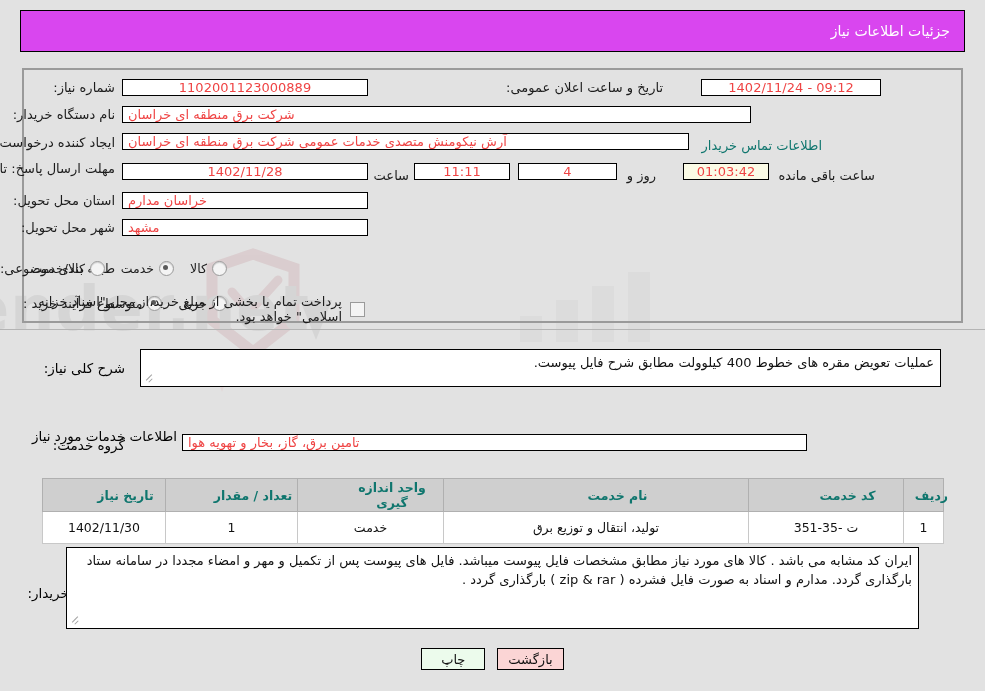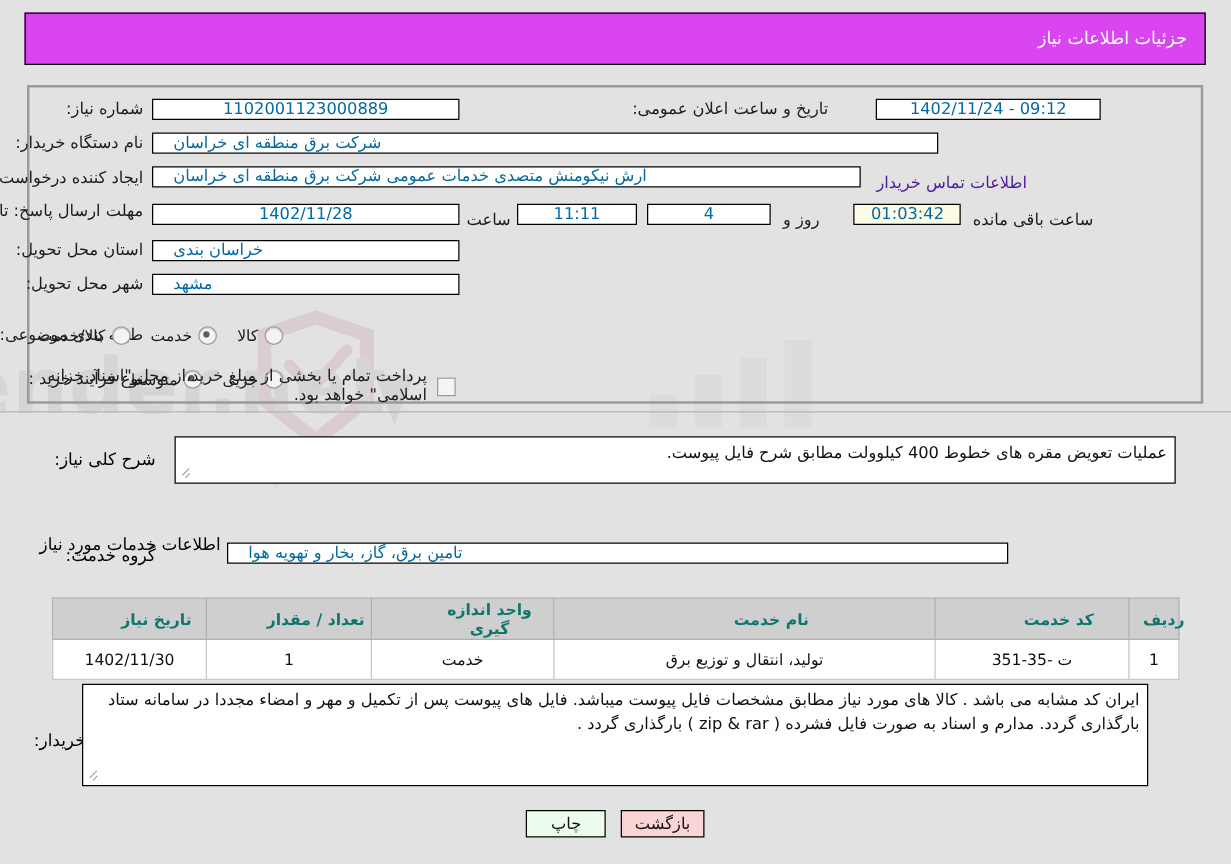--- a/index.html
+++ b/index.html
@@ -73,35 +73,35 @@
     color: #1c1c1c;
     text-align: right;
   }
 
   .fld {
     background: #ffffff;
     border: 1px solid #000;
     box-sizing: border-box;
     height: 17px;
     font-size: 13px;
-    color: #0369a1;
+    color: #ef4444;
     display: flex;
     align-items: center;
-    padding: 0 16px;
+    padding: 0 5px;
     overflow: hidden;
   }
   .fld.center { justify-content: center; }
   .fld.right { justify-content: flex-end; }
   .fld.timer {
     background: #fbfbe6;
     justify-content: center;
   }
 
   .link {
-    color: #4c1d95;
+    color: #0f766e;
     font-size: 13px;
     cursor: pointer;
   }
 
   
   .radio-group { display: flex; align-items: center; gap: 0px; }
   .radio {
     width: 13px; height: 13px;
     border-radius: 50%;
     border: 1px solid #9a9a9a;
@@ -288,21 +288,21 @@
     <span class="lbl">روز و</span>
   </div>
   <div class="fld timer" style="position:absolute; top:163px; right:216px; width:86px; z-index:3;">01:03:42</div>
   <div style="position:absolute; top:165px; right:110px; z-index:3;">
     <span class="lbl">ساعت باقی مانده</span>
   </div>
 
   <div class="row" style="top:193px; right:870px; z-index:3;">
     <span class="lbl">استان محل تحویل:</span>
   </div>
-  <div class="fld right" style="position:absolute; top:192px; right:617px; width:246px; z-index:3;">خراسان بندی</div>
+  <div class="fld right" style="position:absolute; top:192px; right:617px; width:246px; z-index:3;">خراسان مدارم</div>
 
   <div class="row" style="top:220px; right:870px; z-index:3;">
     <span class="lbl">شهر محل تحویل:</span>
   </div>
   <div class="fld right" style="position:absolute; top:219px; right:617px; width:246px; z-index:3;">مشهد</div>
 
   <div class="row" style="top:261px; right:870px; z-index:3;">
     <span class="lbl">طبقه بندی موضوعی:</span>
   </div>
   <div class="radio-group" style="position:absolute; top:261px; right:758px; z-index:3;">

